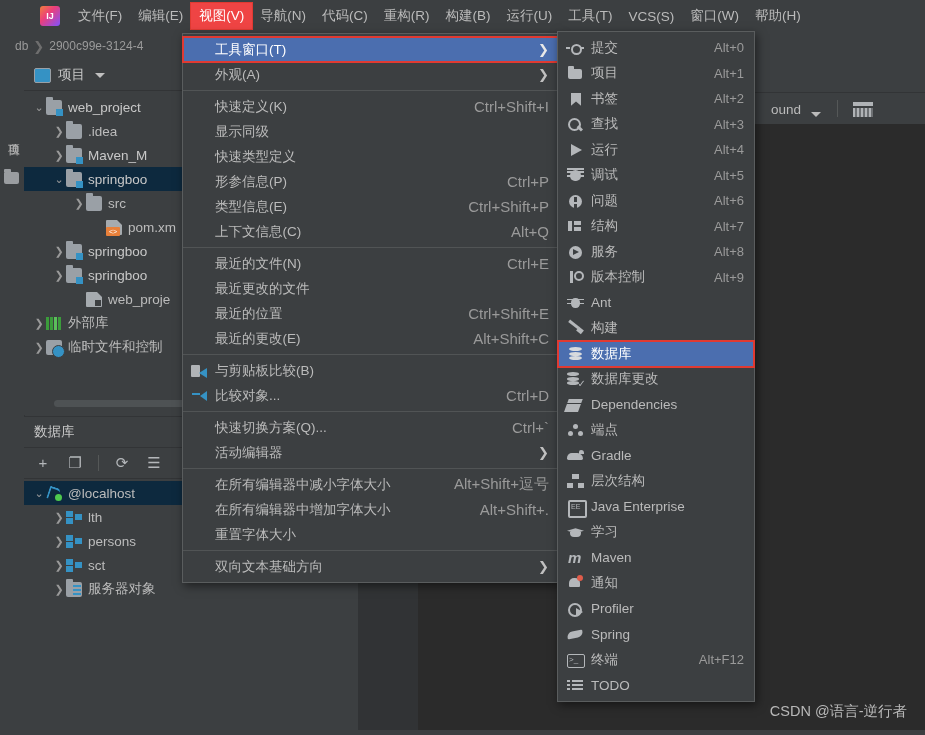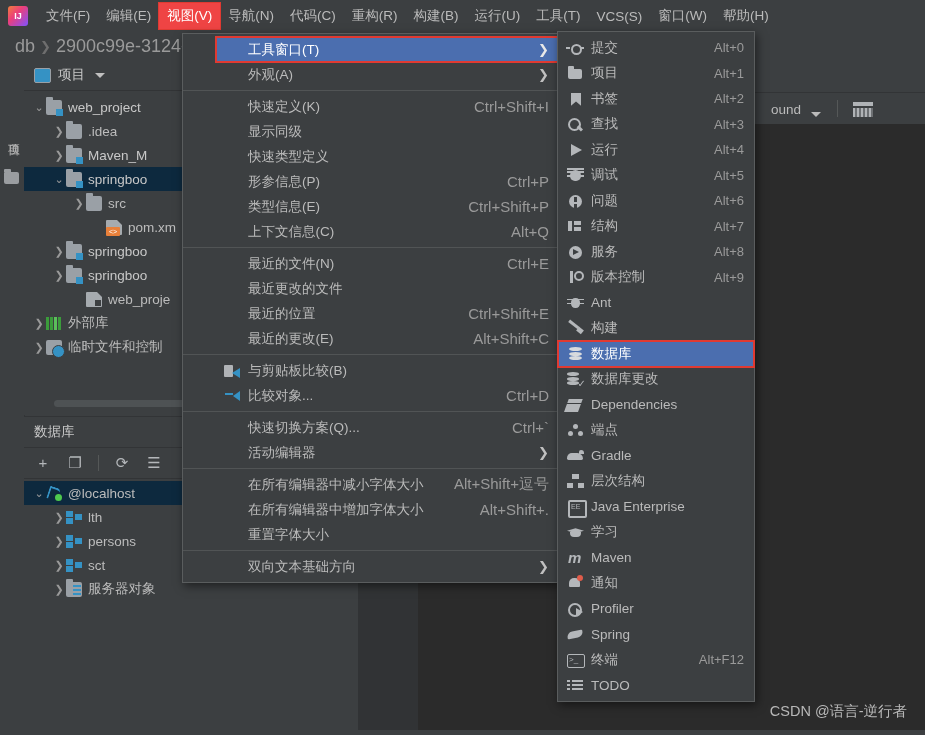--- a/index.html
+++ b/index.html
@@ -25,20 +25,21 @@
 
   
   .menubar {
     position: absolute;
     left: 0; top: 0;
     width: 763px; height: 32px;
     background: #3c3f41;
     display: flex;
     align-items: center;
     border-bottom: 1px solid #2e3133;
+    padding-left: 32px;
   }
   .app-logo {
     width: 20px; height: 20px;
     margin-left: 8px; margin-right: 10px;
     border-radius: 3px;
     background: linear-gradient(135deg,#f07f3c 0%,#ec3f7a 40%,#7f52ff 100%);
     position: relative;
     flex: none;
   }
   .app-logo::after {
@@ -77,21 +78,21 @@
     position: absolute;
     left: 0; top: 32px;
     width: 925px; height: 28px;
     background: #3c3f41;
     display: flex;
     align-items: center;
     border-bottom: 1px solid #2e3133;
   }
   .crumb {
     color: #9a9a9a;
-    font-size: 18px;
+    font-size: 12px;
     padding: 0 3px;
   }
   .crumb.first { margin-left: 12px; color: #9a9a9a; }
   .crumb-sep { color: #6e6e6e; font-size: 13px; padding: 0 2px; }
 
   
   .left-strip {
     position: absolute;
     left: 0; top: 60px;
     width: 24px; height: 675px;
@@ -461,21 +462,20 @@
   .mrow {
     display: flex;
     align-items: center;
     height: 25px;
     padding: 0 10px 0 8px;
     font-size: 13.5px;
     color: #bbbbbb;
     white-space: nowrap;
     cursor: default;
     position: relative;
-    margin-left: 33px;
   }
   .mrow .micon {
     width: 20px; height: 16px;
     flex: none;
     margin-right: 4px;
     position: relative;
   }
   .mrow .mlabel { flex: 1 1 auto; }
   .mrow .mkey {
     color: #9a9a9a;

